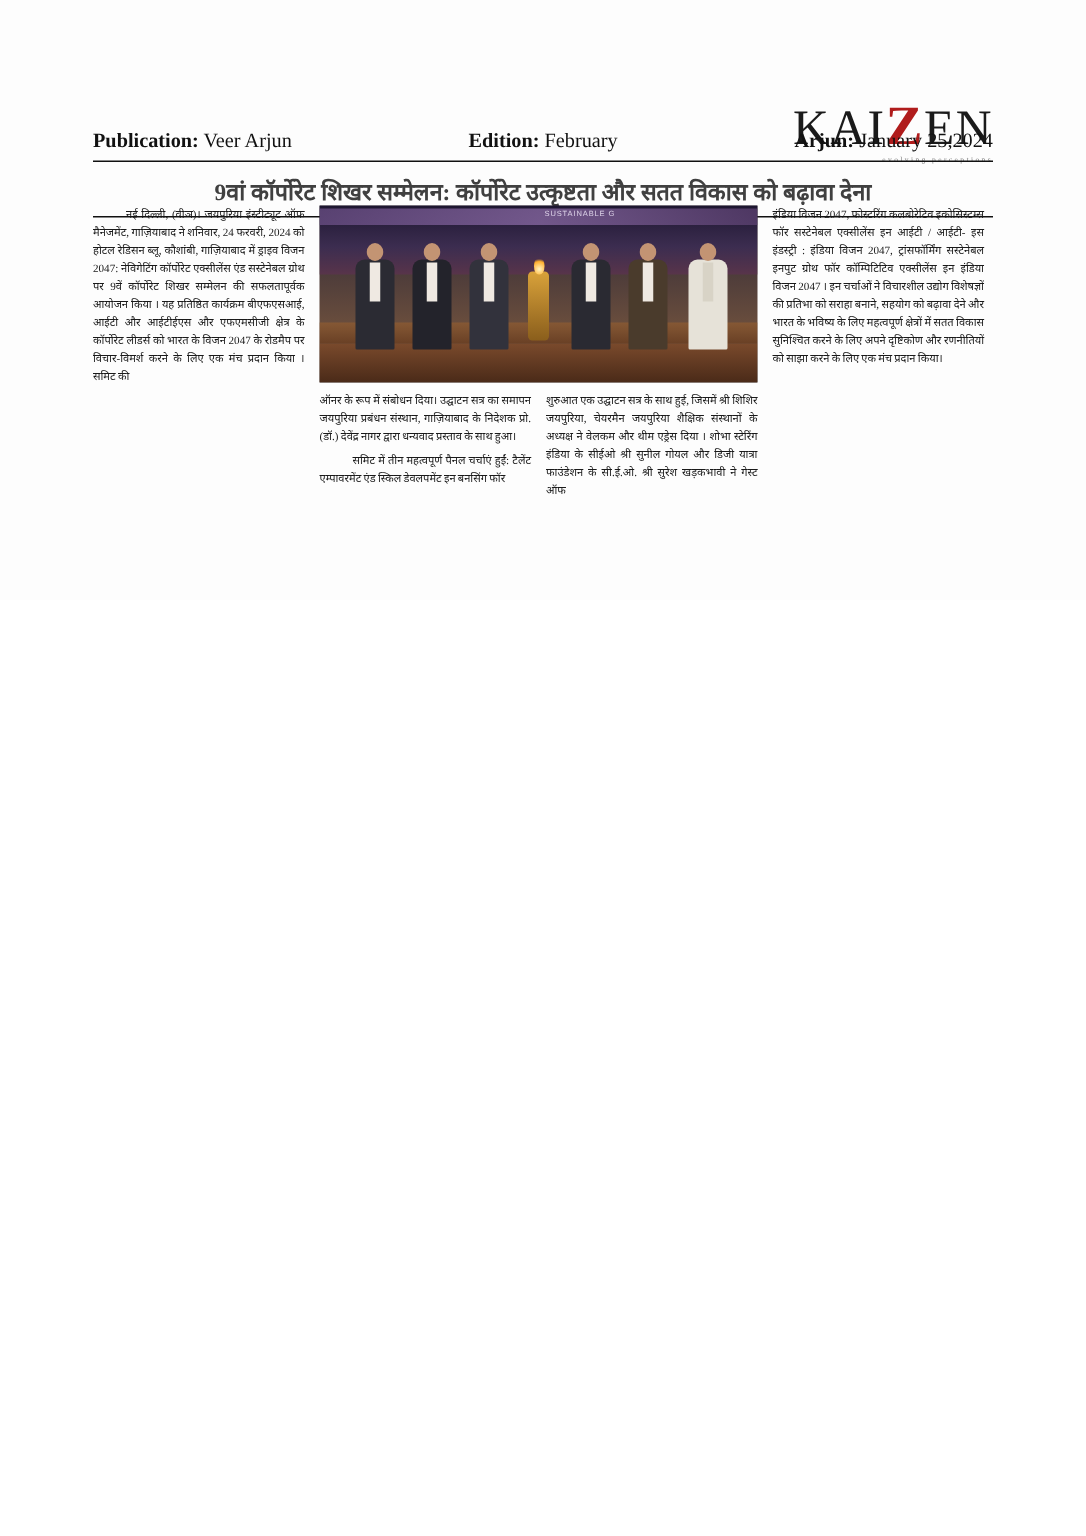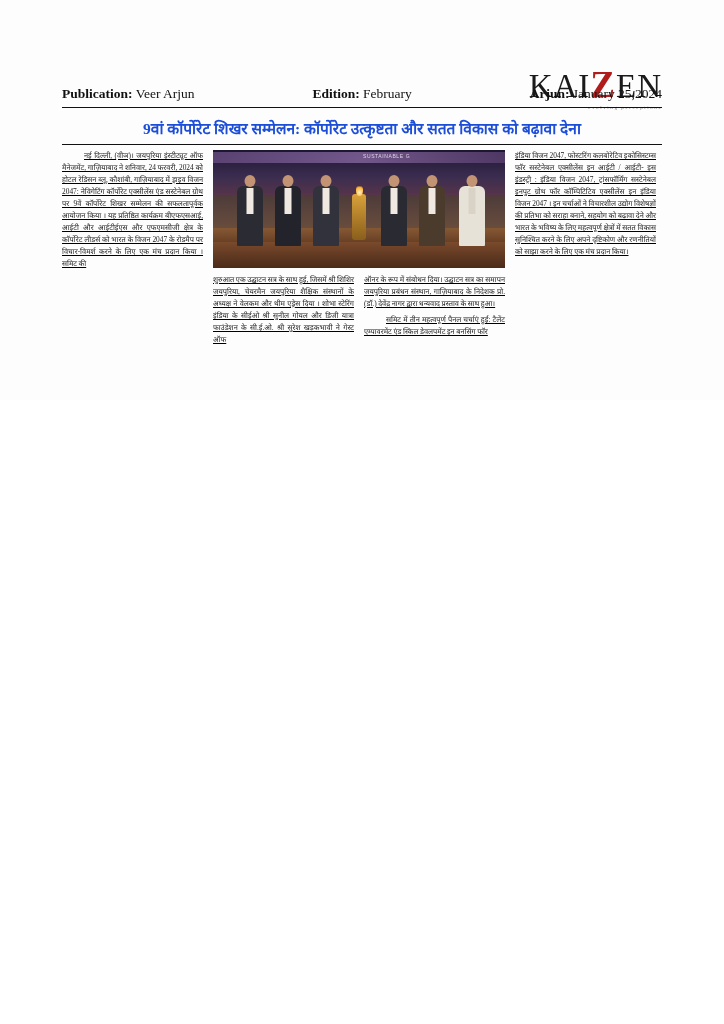--- a/index.html
+++ b/index.html
@@ -81,39 +81,38 @@
   .headline {
     position: absolute;
     top: 113px;
     left: 62px;
     width: 600px;
     text-align: center;
     font-family: "Liberation Serif", serif;
     font-weight: bold;
     font-size: 15.5px;
     line-height: 1.5;
-    color: #1d4ed8;
+    color: #404040;
     padding: 4px 0 5px 0;
   }
   .headline-rule {
     position: absolute;
     top: 144px;
     left: 62px;
     width: 600px;
     border-top: 1.2px solid #111;
   }
 
   
   .body-area {
     position: absolute;
-    top: 150px;
+    top: 137px;
     left: 62px;
     width: 600px;
     height: 245px;
-    text-decoration: underline;
   }
   .cols {
     display: flex;
     gap: 10px;
     width: 600px;
   }
   .col {
     width: 141px;
     font-family: "Liberation Serif", serif;
     font-size: 7.4px;
@@ -297,25 +296,25 @@
             <div class="shirt" style="background:#d8d3c6;"></div>
             <div class="head"></div>
           </div>
 
           <div class="lamp"></div>
           <div class="flame"></div>
         </div>
 
         <div class="cols">
           <div class="col">
-            <p>शुरुआत एक उद्घाटन सत्र के साथ हुई, जिसमें श्री शिशिर जयपुरिया, चेयरमैन जयपुरिया शैक्षिक संस्थानों के अध्यक्ष ने वेलकम और थीम एड्रेस दिया । शोभा स्टेरिंग इंडिया के सीईओ श्री सुनील गोयल और डिजी यात्रा फाउंडेशन के सी.ई.ओ. श्री सुरेश खड़कभावी ने गेस्ट ऑफ</p>
-          </div>
-          <div class="col">
             <p>ऑनर के रूप में संबोधन दिया। उद्घाटन सत्र का समापन जयपुरिया प्रबंधन संस्थान, गाज़ियाबाद के निदेशक प्रो. (डॉ.) देवेंद्र नागर द्वारा धन्यवाद प्रस्ताव के साथ हुआ।</p>
             <p class="indent">समिट में तीन महत्वपूर्ण पैनल चर्चाएं हुईं: टैलेंट एम्पावरमेंट एंड स्किल डेवलपमेंट इन बनसिंग फॉर</p>
+          </div>
+          <div class="col">
+            <p>शुरुआत एक उद्घाटन सत्र के साथ हुई, जिसमें श्री शिशिर जयपुरिया, चेयरमैन जयपुरिया शैक्षिक संस्थानों के अध्यक्ष ने वेलकम और थीम एड्रेस दिया । शोभा स्टेरिंग इंडिया के सीईओ श्री सुनील गोयल और डिजी यात्रा फाउंडेशन के सी.ई.ओ. श्री सुरेश खड़कभावी ने गेस्ट ऑफ</p>
           </div>
         </div>
       </div>
 
       <div class="col">
         <p>इंडिया विजन 2047, फोस्टरिंग कलबोरेटिव इकोसिस्टम्स फॉर सस्टेनेबल एक्सीलेंस इन आईटी / आईटी- इस इंडस्ट्री : इंडिया विजन 2047, ट्रांसफॉर्मिंग सस्टेनेबल इनपुट ग्रोथ फॉर कॉम्पिटिटिव एक्सीलेंस इन इंडिया विजन 2047 । इन चर्चाओं ने विचारशील उद्योग विशेषज्ञों की प्रतिभा को सराहा बनाने, सहयोग को बढ़ावा देने और भारत के भविष्य के लिए महत्वपूर्ण क्षेत्रों में सतत विकास सुनिश्चित करने के लिए अपने दृष्टिकोण और रणनीतियों को साझा करने के लिए एक मंच प्रदान किया।</p>
       </div>
 
     </div>
   </div>

